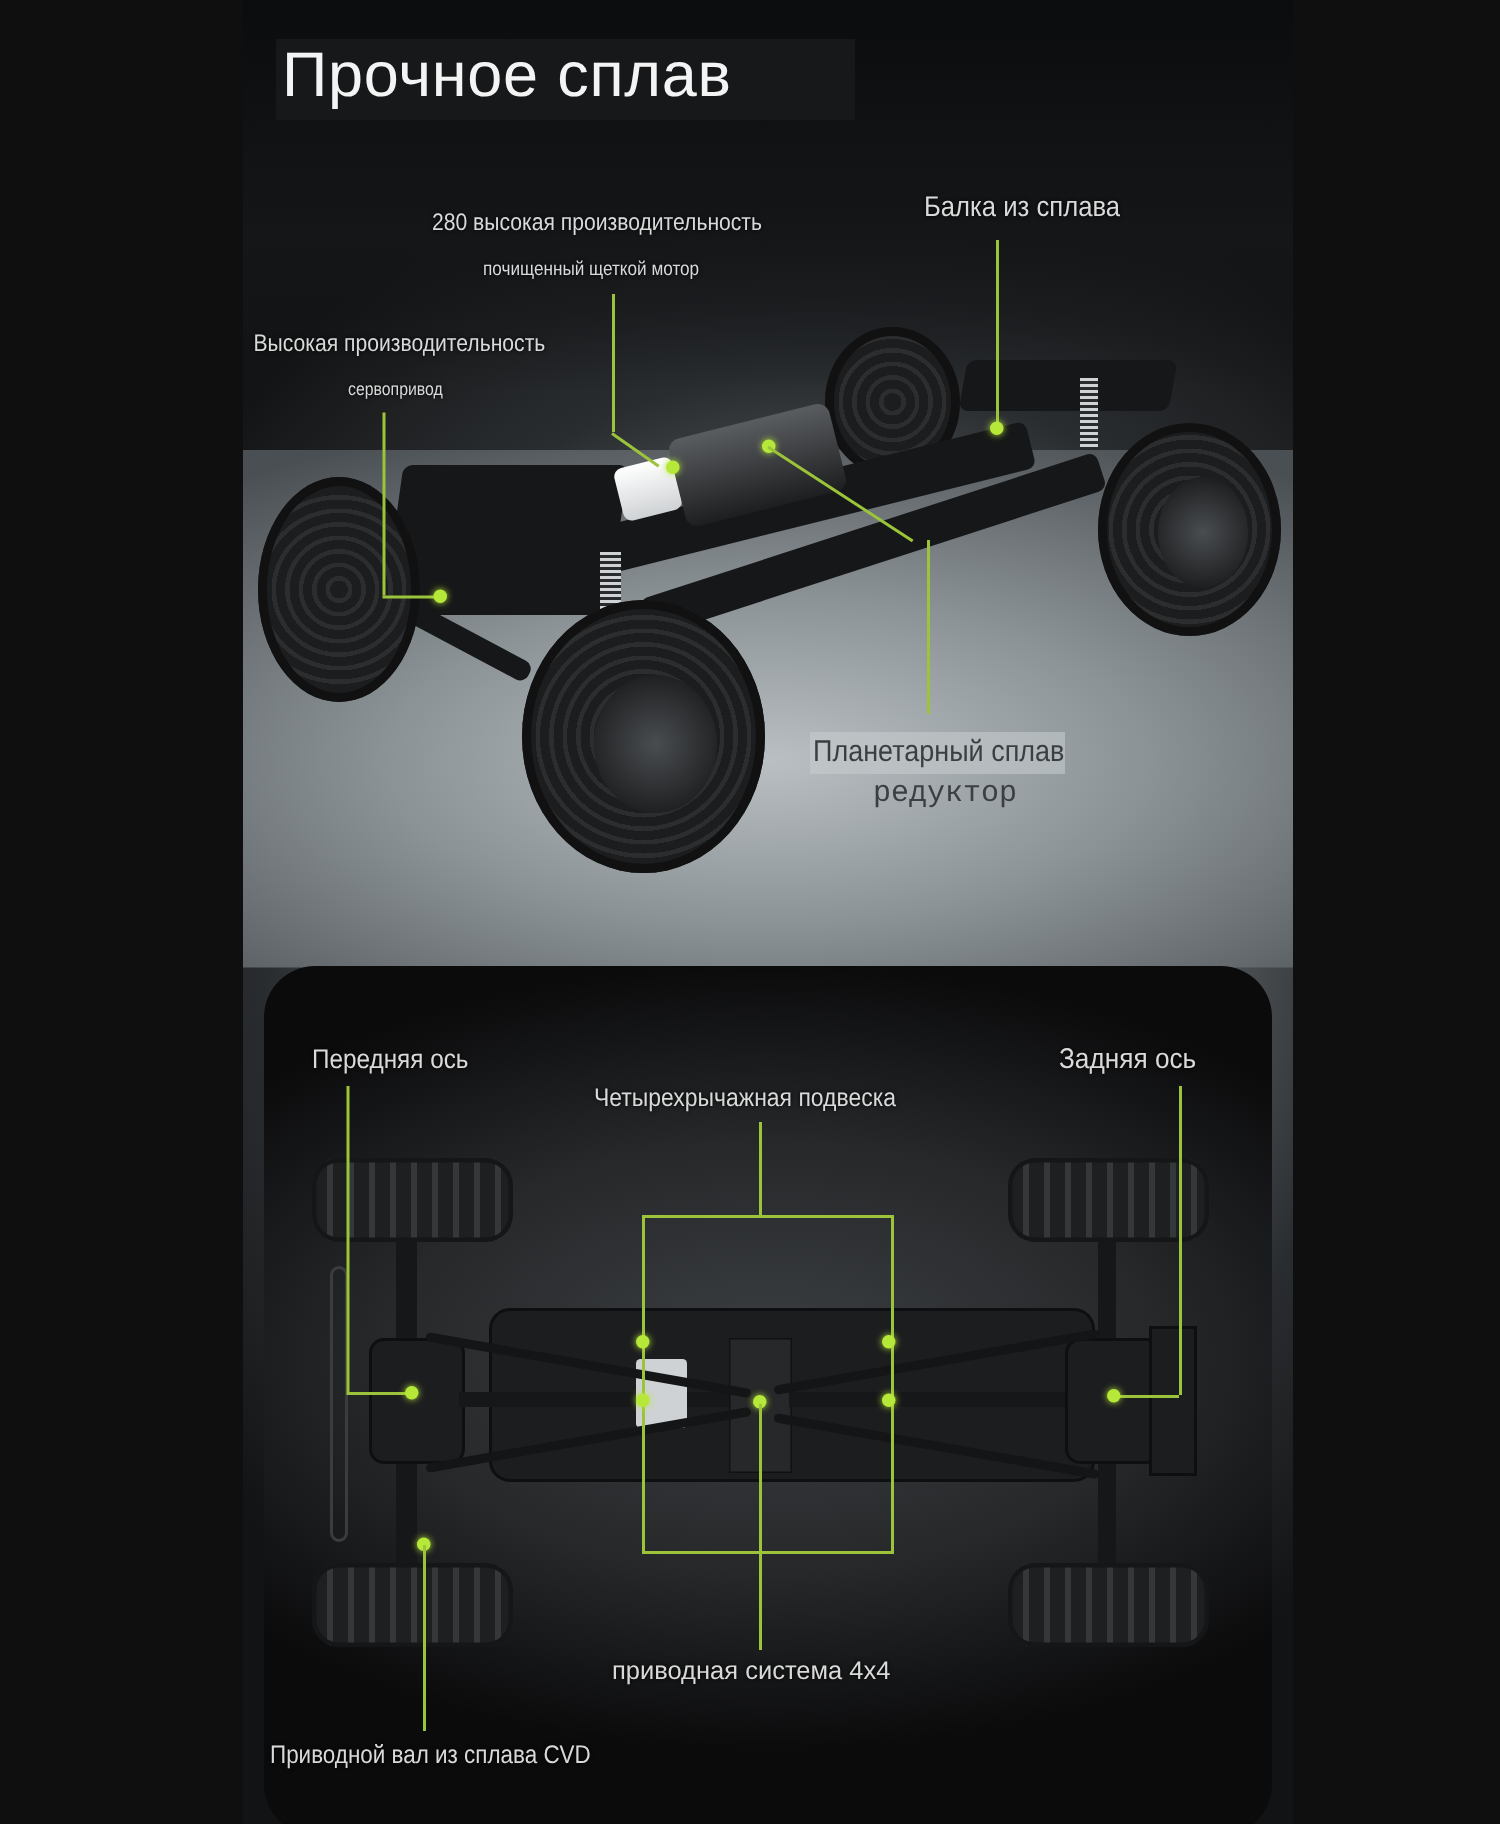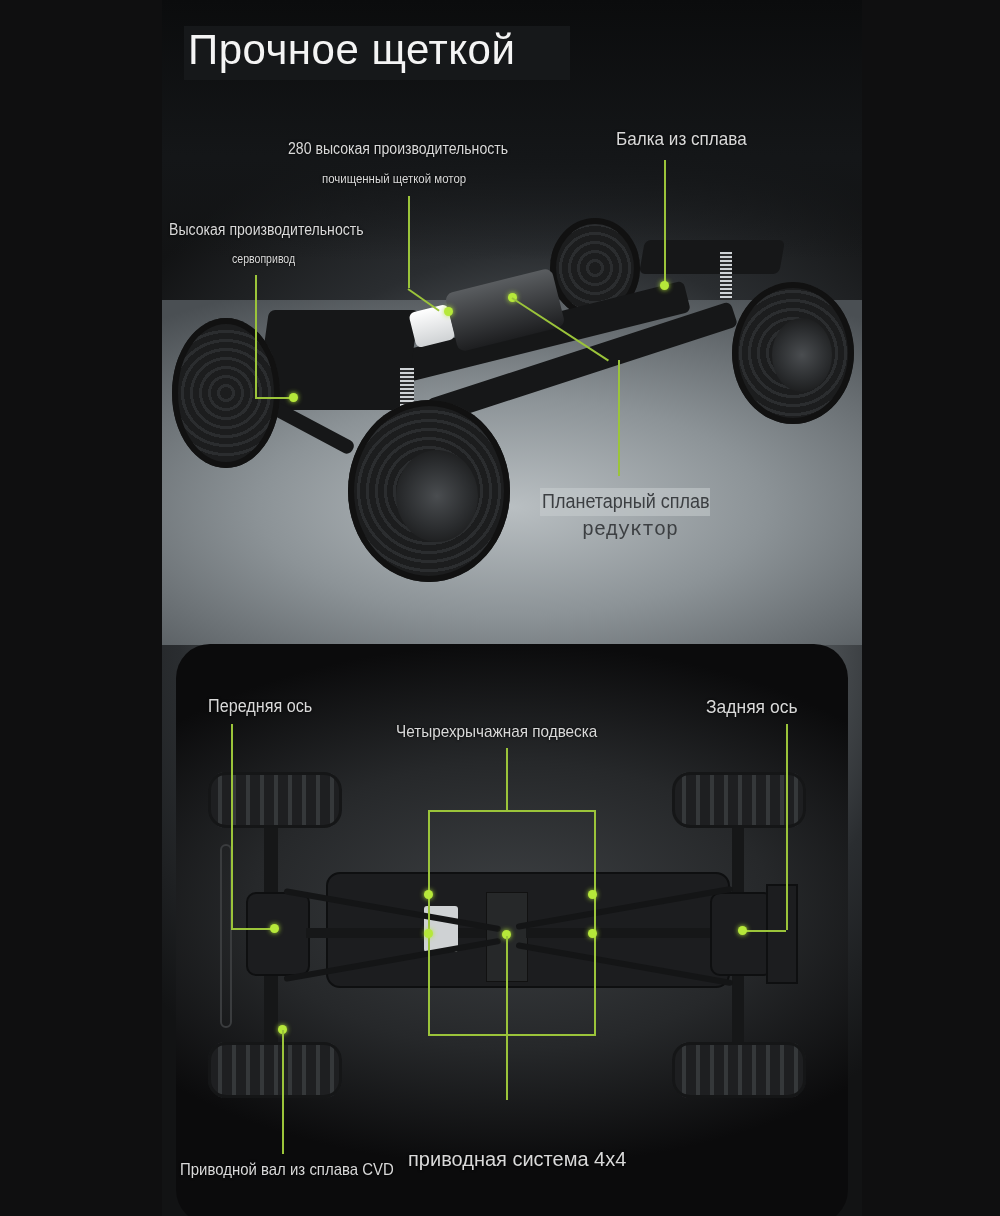--- a/index.html
+++ b/index.html
@@ -41,21 +41,21 @@
   .bracket { position:absolute; border:2px solid #9bc43a; }
 </style>
 </head>
 <body>
 
 <div class="panel">
   <div class="floor"></div>
   <div class="panel-top-dark"></div>
 
   <div class="title-box"></div>
-  <div class="title">Прочное щеткой</div>
+  <div class="title">Прочное сплав</div>
 
   <div class="car">
     <div class="tire" style="left:388px;top:18px;width:90px;height:100px;"></div>
     <div class="frame" style="left:480px;top:40px;width:140px;height:34px;transform:skewX(-10deg);"></div>
     <div class="frame" style="left:200px;top:120px;width:330px;height:32px;transform:rotate(-14deg);"></div>
     <div class="frame" style="left:260px;top:150px;width:320px;height:26px;transform:rotate(-18deg);"></div>
     <div class="frame" style="left:100px;top:110px;width:150px;height:100px;transform:skewX(-8deg);"></div>
     <div class="motor-white" style="left:250px;top:108px;width:40px;height:36px;transform:rotate(-14deg);"></div>
     <div class="motor-can" style="left:288px;top:80px;width:110px;height:60px;transform:rotate(-14deg);"></div>
     <div class="spring" style="left:238px;top:168px;width:14px;height:46px;"></div>
@@ -128,19 +128,19 @@
     <div class="lbl" style="left:220px;top:78px;font-size:17px;transform:scaleX(0.9);transform-origin:left;">Четырехрычажная подвеска</div>
     <div class="vline" style="left:330px;top:104px;height:64px;"></div>
     <div class="bracket" style="left:252px;top:166px;width:164px;height:222px;"></div>
     <div class="dot" style="left:248px;top:246px;"></div>
     <div class="dot" style="left:412px;top:246px;"></div>
     <div class="dot" style="left:248px;top:285px;"></div>
     <div class="dot" style="left:412px;top:285px;"></div>
 
     <div class="dot" style="left:326px;top:286px;"></div>
     <div class="vline" style="left:330px;top:292px;height:164px;"></div>
-    <div class="lbl" style="left:232px;top:460px;font-size:20px;margin-top:44px;">приводная система 4x4</div>
+    <div class="lbl" style="left:232px;top:460px;font-size:17px;">приводная система 4x4</div>
 
     <div class="dot" style="left:102px;top:381px;"></div>
     <div class="vline" style="left:106px;top:386px;height:124px;"></div>
     <div class="lbl" style="left:4px;top:516px;font-size:17px;transform:scaleX(0.88);transform-origin:left;">Приводной вал из сплава CVD</div>
   </div>
 </div>
 
 </body></html>

